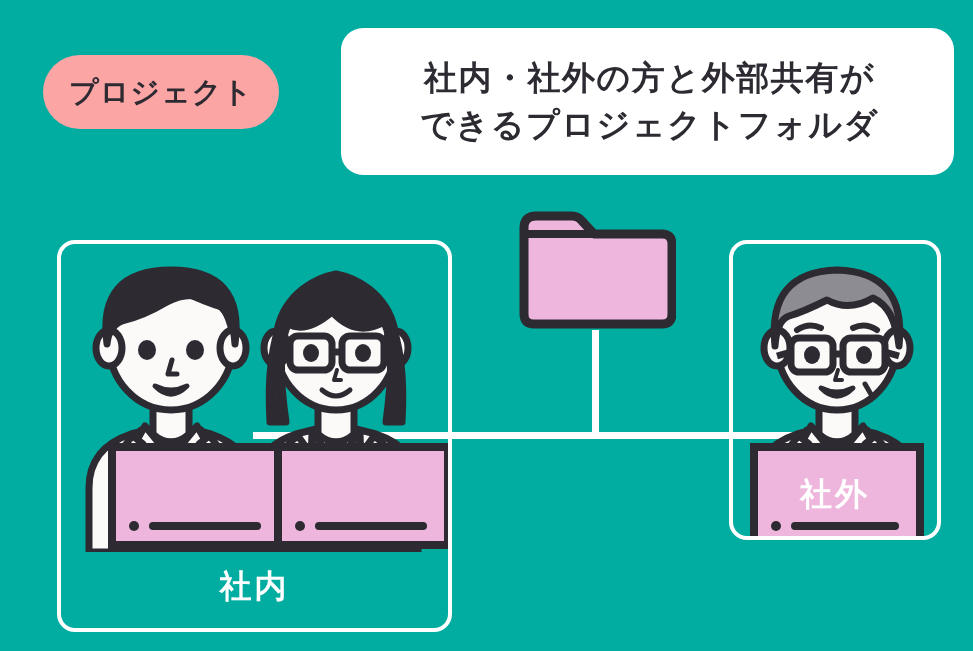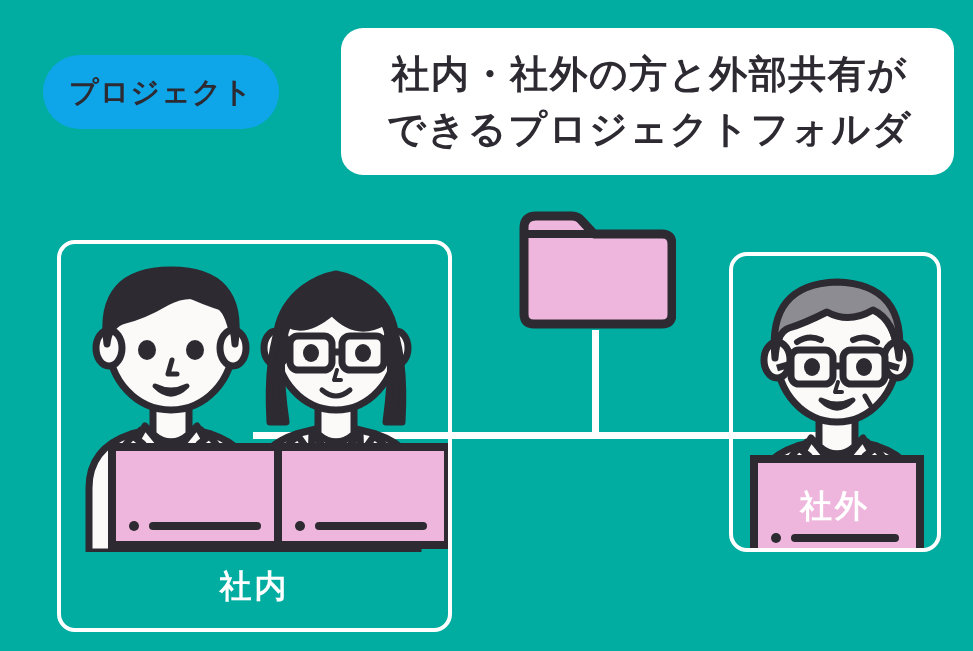--- a/index.html
+++ b/index.html
@@ -9,40 +9,40 @@
     font-family:"Liberation Sans","DejaVu Sans",sans-serif;
     overflow:hidden;
     position:relative;
   }
   #stage{position:absolute;inset:0;width:973px;height:651px;}
 
   
   .badge{
     position:absolute;left:43px;top:55px;
     width:236px;height:74px;
-    background:#0ea5e9;
+    background:#fca5a5;
     border-radius:37px;
     display:flex;align-items:center;justify-content:center;
   }
   .badge-label{
     font-size:29px;font-weight:bold;color:#2d2a32;
     letter-spacing:1px;line-height:1;
   }
   .headcard{
     position:absolute;left:341px;top:28px;
     width:613px;height:147px;
     background:#ffffff;
     border-radius:22px;
   }
   .headcard-text{
     position:absolute;left:4px;right:0;top:50%;
     transform:translateY(-50%);
     text-align:center;
     color:#2d2a32;
-    font-size:38px;font-weight:bold;
+    font-size:33px;font-weight:bold;
     line-height:1.45;
     letter-spacing:1.5px;
     padding:0 28px;
     box-sizing:border-box;
   }
   .headcard-text .l2{display:block;text-align:center;}
 
   
   .line{position:absolute;background:#ffffff;}
   .v-line{left:592px;top:330px;width:7px;height:108px;}
@@ -52,21 +52,21 @@
   .folder{position:absolute;left:516px;top:202px;width:160px;height:132px;}
 
   
   .gbox{
     position:absolute;
     border:4px solid #ffffff;
     border-radius:18px;
     box-sizing:border-box;
   }
   .gbox-left{left:57px;top:240px;width:395px;height:392px;}
-  .gbox-right{left:729px;top:240px;width:212px;height:300px;margin-top:12px;}
+  .gbox-right{left:729px;top:240px;width:212px;height:300px;}
   .gbox-label{
     position:absolute;left:0;right:0;bottom:26px;
     text-align:center;
     color:#ffffff;font-weight:bold;font-size:32px;
     letter-spacing:3px;line-height:1;
   }
   .people{position:absolute;left:0;top:0;right:0;bottom:0;overflow:hidden;border-radius:14px;}
   .fig{position:absolute;}
   .fig-a{left:10px;top:8px;width:200px;height:300px;}
   .fig-b{left:175px;top:8px;width:200px;height:300px;}

